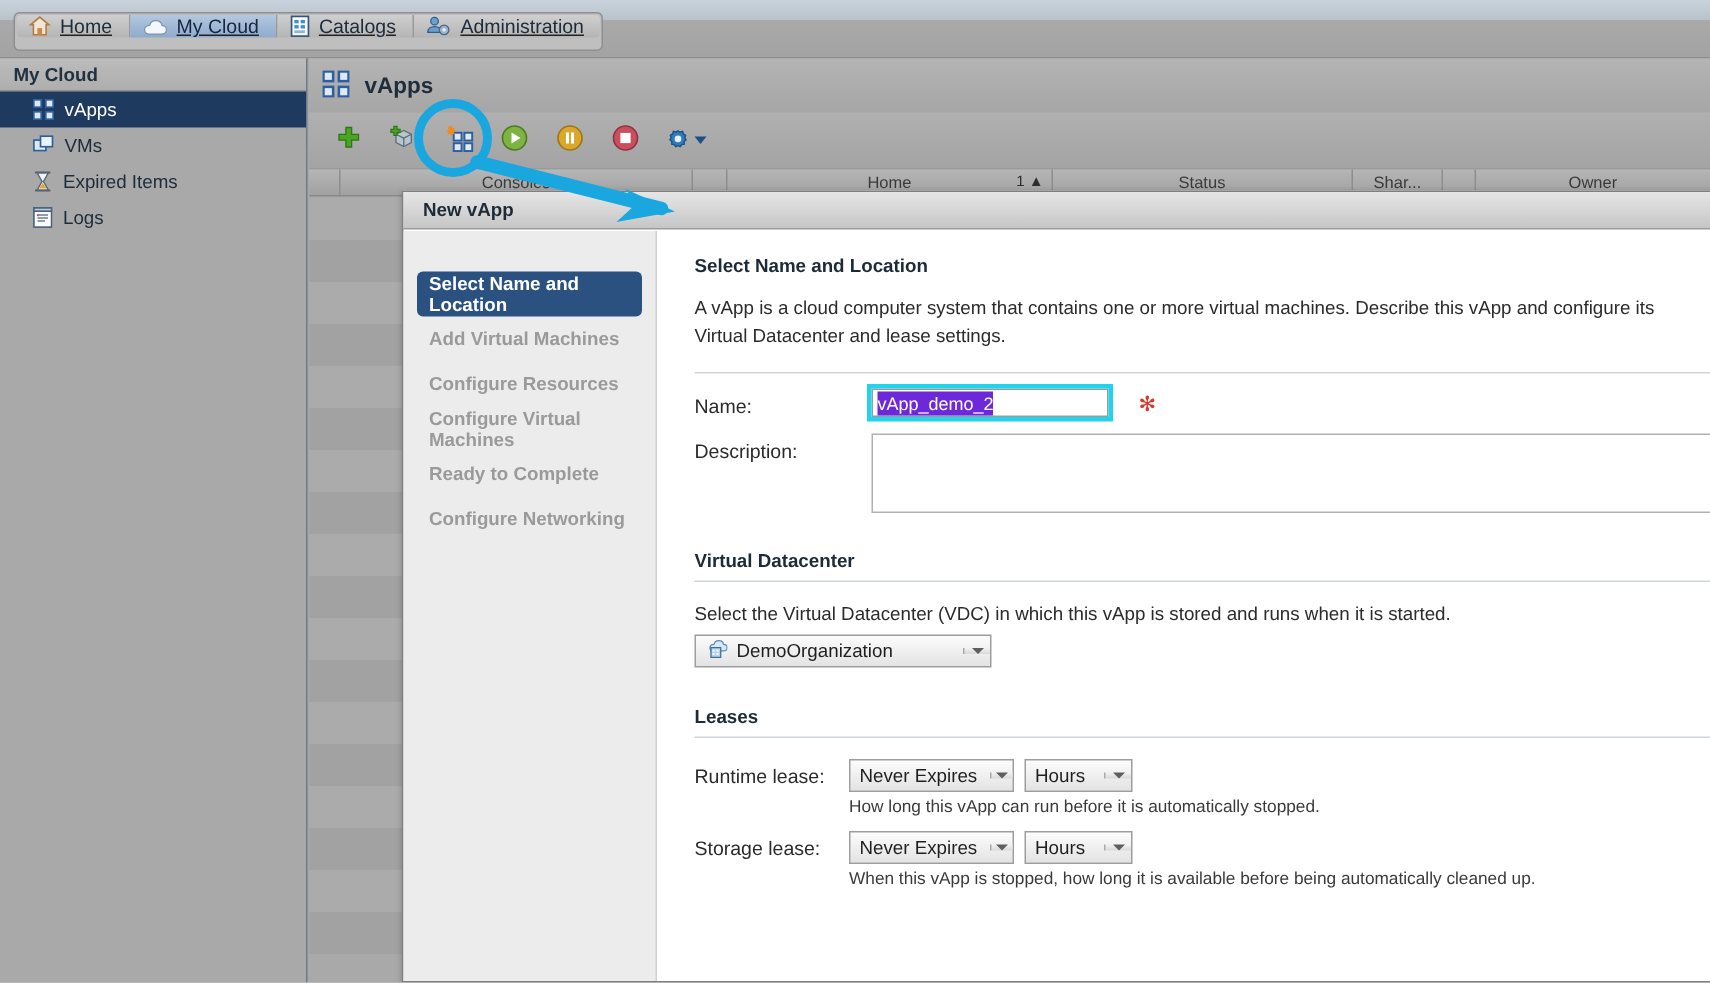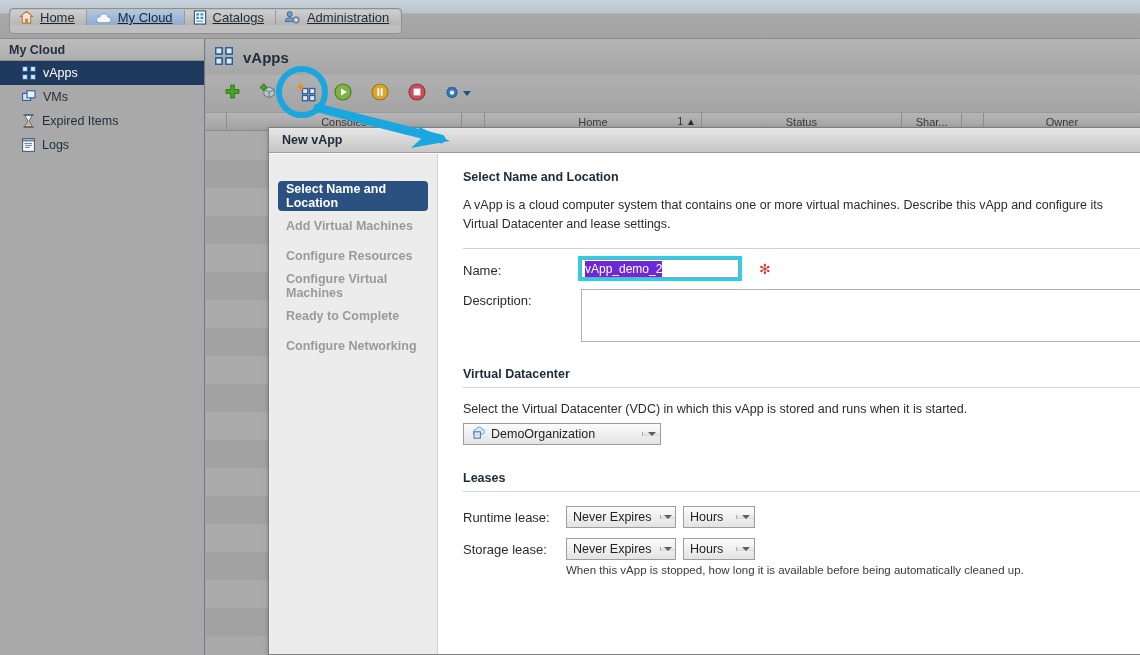--- a/index.html
+++ b/index.html
@@ -497,20 +497,21 @@
                 </div>
                 <div class="combo" style="width:72px;">
                   <div class="cval" style="flex:1;">
                     <span>Hours</span>
                   </div>
                   <div class="carrow">
                       <i></i>
                     </div>
                 </div>
               </div>
+              <div class="hint">How long this vApp can run before it is automatically stopped.</div>
             </div>
           </div>
 
           <div class="frow" style="margin-top:10px;">
             <div class="flabel" style="width:103px;padding-top:4px;">Storage lease:</div>
             <div>
               <div style="display:flex;gap:7px;">
                 <div class="combo" style="width:110px;">
                   <div class="cval" style="flex:1;">
                     <span>Never Expires</span>

